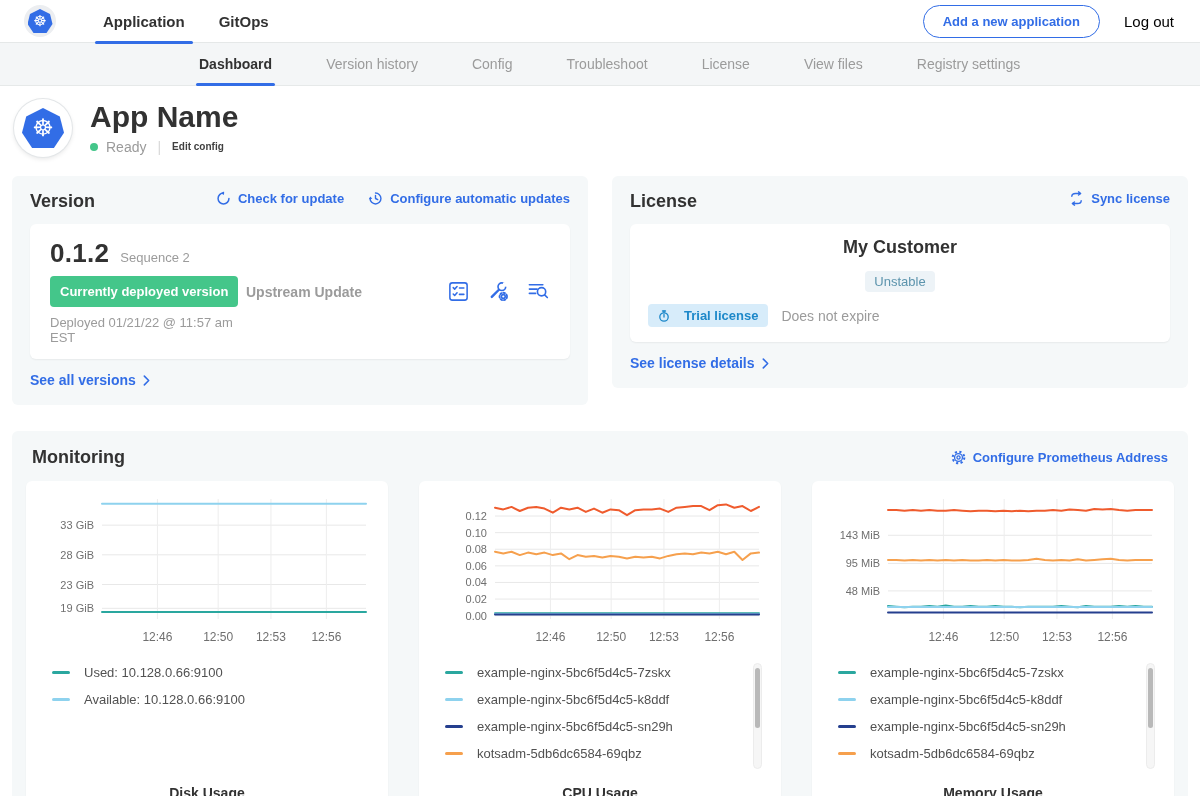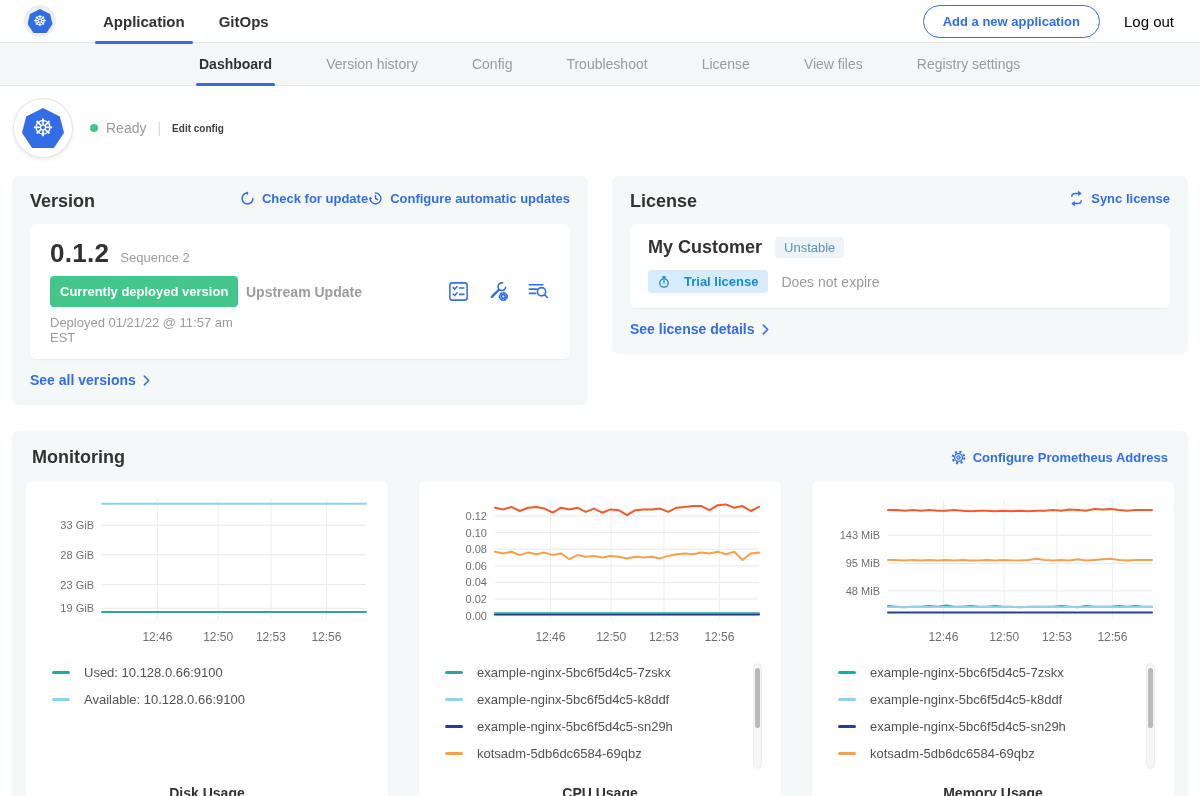--- a/index.html
+++ b/index.html
@@ -51,41 +51,41 @@
   .pipe { color:#d8d8d8; padding:0 3px; }
   .edit-config { color:#404040; font-weight:700; font-size:10px; }
 
   
   .content { padding:4px 12px 0; }
   .cards-row { display:flex; gap:24px; align-items:flex-start; }
   .card { background:#f5f8f9; border-radius:6px; padding:15px 18px 16px; }
   .version-card, .license-card { flex:1; min-width:0; }
   .card-head { display:flex; align-items:flex-start; margin-bottom:12px; }
   .card-title { font-size:18px; font-weight:700; }
-  .card-actions { margin-left:auto; display:flex; align-items:center; }
+  .card-actions { margin-left:auto; display:flex; gap:24px; align-items:center; }
   .blue-link { color:#326de6; font-weight:700; font-size:13px; display:inline-flex;
                align-items:center; gap:7px; }
   .inner-card { background:#fff; border-radius:6px; box-shadow:0 1px 2px rgba(0,0,0,.06); }
 
   .version-inner { display:flex; align-items:center; padding:14px 20px; min-height:100px; }
   .v-left { width:196px; flex:none; }
   .v-number-row { display:flex; align-items:baseline; gap:11px; }
   .v-number { font-size:26px; font-weight:700; letter-spacing:.3px; }
   .v-seq { font-size:13px; color:#9b9b9b; }
   .deployed-badge { display:inline-block; background:#44c68a; color:#fff; font-size:13px;
                     font-weight:700; padding:8px 10px; border-radius:4px; margin:7px 0 8px; }
   .v-deployed { font-size:13px; color:#9b9b9b; }
   .v-source { flex:1; font-size:14px; font-weight:700; color:#9b9b9b; }
   .v-icons { display:flex; gap:17px; color:#326de6; align-items:center; }
   .icon-btn { cursor:pointer; display:inline-flex; }
   .see-link { margin-top:13px; display:inline-flex; align-items:center; gap:7px;
               color:#326de6; font-weight:700; font-size:14px; }
 
   .license-inner { padding:13px 18px 15px; }
-  .lic-row1 { display:flex; align-items:center; gap:13px; margin-bottom:12px; }
+  .lic-row1 { display:flex; align-items:center; gap:13px; margin-bottom:12px;flex-direction:column; }
   .customer { font-size:18px; font-weight:700; }
   .badge-unstable { background:#edf3f7; color:#5c94ad; font-size:13px; padding:3px 9px; border-radius:4px; }
   .lic-row2 { display:flex; align-items:center; gap:13px; font-size:14px; color:#9b9b9b; }
   .badge-trial { background:#d7ecfa; color:#1d88c9; font-weight:700; font-size:13px;
                  padding:4px 10px; border-radius:4px; display:inline-flex; gap:14px; align-items:center; }
 
   
   .monitoring-card { margin-top:26px; padding:14px 14px 16px; }
   .mon-head { display:flex; align-items:center; padding:2px 6px 13px; }
   .charts-row { display:flex; gap:31px; }
@@ -144,20 +144,21 @@
   <div class="subnav-tab">
       <span>Registry settings</span>
     </div>
 </nav>
 
 <section class="app-header">
   <div class="avatar">
     <div class="hepta hepta-lg">☸</div>
   </div>
   <div>
+    <h1 class="app-title">App Name</h1>
     <div class="status-row">
       <span class="dot"></span>
       <span>Ready</span>
       <span class="pipe">|</span>
       <a class="edit-config">Edit config</a>
     </div>
   </div>
 </section>
 
 <main class="content">

